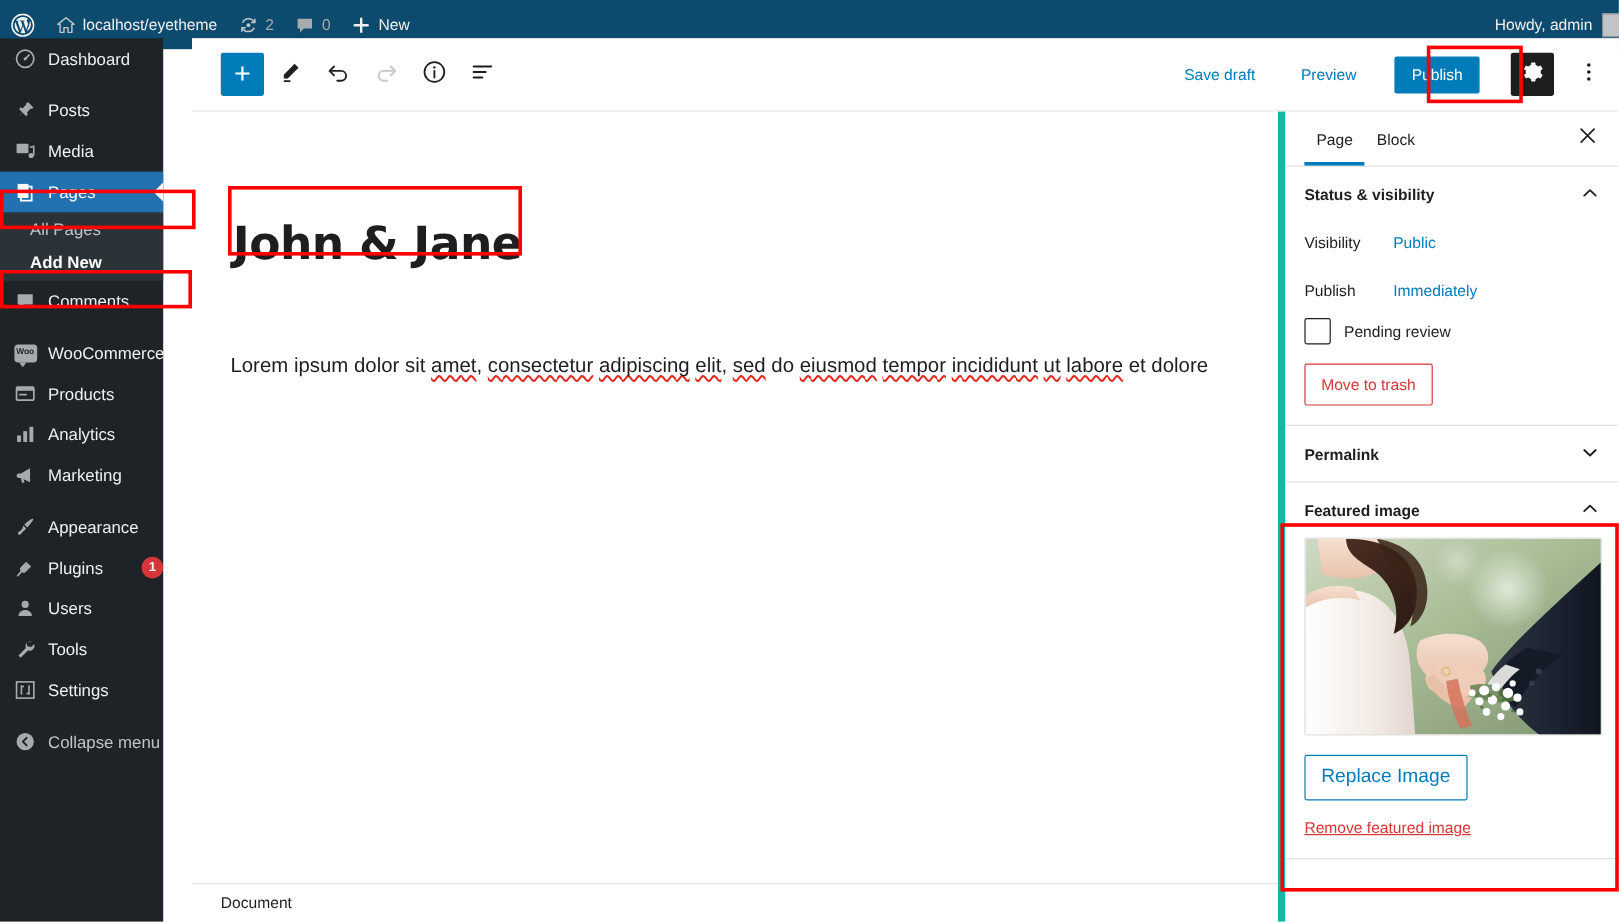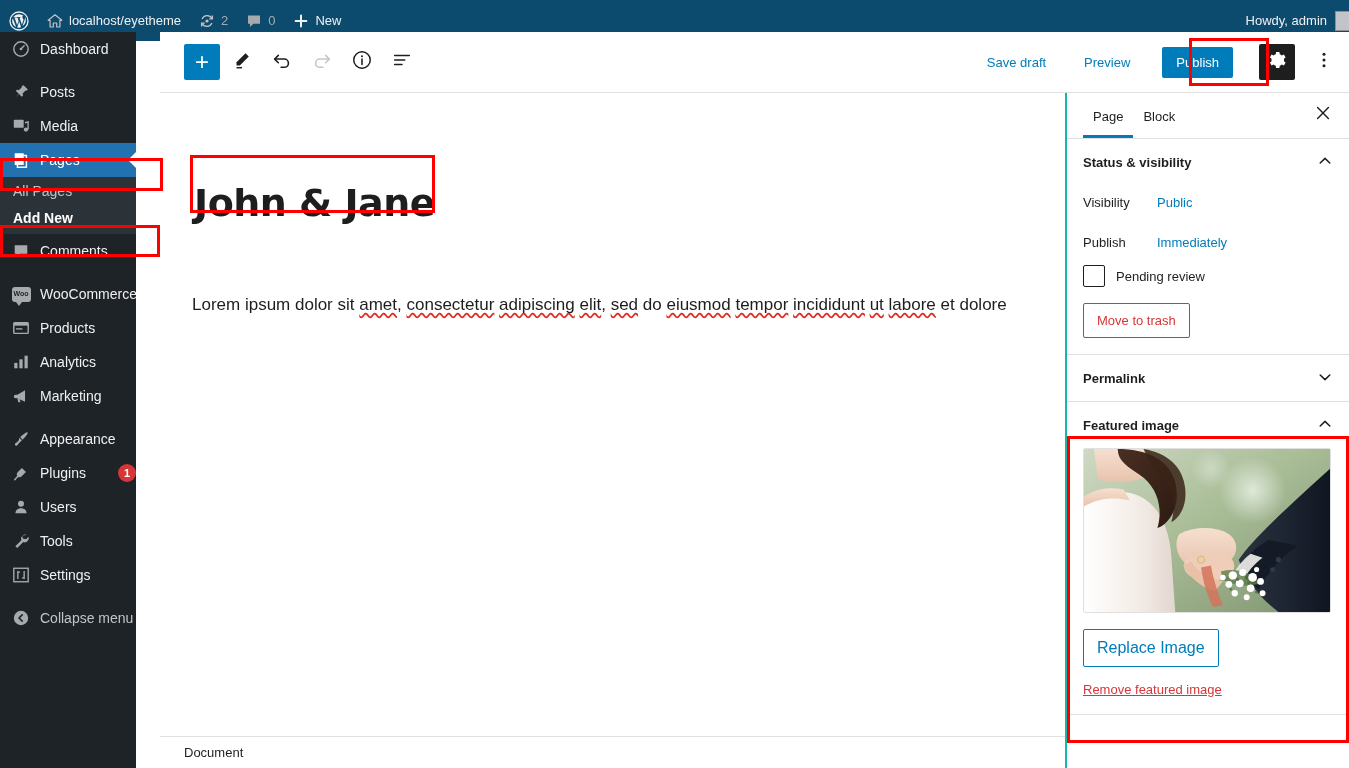--- a/index.html
+++ b/index.html
@@ -48,21 +48,21 @@
   .menu-item .mi-lbl { flex:1; }
   .menu-item.active { background:#2271b1; color:#fff; font-weight:400; }
   .menu-item.active .mi-ico { color:#fff; }
   .menu-item.active::after {
     content:""; position:absolute; right:0; top:50%;
     transform:translateY(-50%);
     border-style:solid; border-width:8px 8px 8px 0;
     border-color:transparent #fff transparent transparent;
   }
   .menu-sep { height:9px; }
-  .submenu { background:#2c3338; padding:1px 0 2px 0; }
+  .submenu { background:#2c3338; padding:1px 0 2px 12px; }
   .sub-item {
     display:block; height:27px; line-height:27px;
     padding-left:13px; font-size:14px; color:#c3c4c7;
   }
   .sub-item.current { color:#fff; font-weight:700; }
   .badge {
     display:inline-flex; align-items:center; justify-content:center;
     min-width:18px; height:18px; border-radius:9px;
     background:#d63638; color:#fff; font-size:11px; font-weight:700;
     padding:0 5px; margin-left:6px;
@@ -151,21 +151,21 @@
     position:absolute; bottom:0; left:0; width:905px; height:32px;
     border-top:1px solid #e0e0e0; background:#fff;
     display:flex; align-items:center; padding-left:24px;
     font-size:13px; color:#1e1e1e;
   }
 
   
   #right-panel {
     position:absolute; top:61px; right:0;
     width:284px; height:675px; background:#fff;
-    border-left:2px solid #14b8a6; overflow:hidden;
+    border-left:6px solid #14b8a6; overflow:hidden;
   }
   #panel-tabs {
     position:relative; height:46px;
     border-bottom:1px solid #e0e0e0;
     display:flex; align-items:center; padding:0 0 0 16px;
   }
   .p-tab {
     font-size:13px; color:#1e1e1e; padding:14px 10px 13px 10px;
     position:relative; background:none; border:none;
   }

